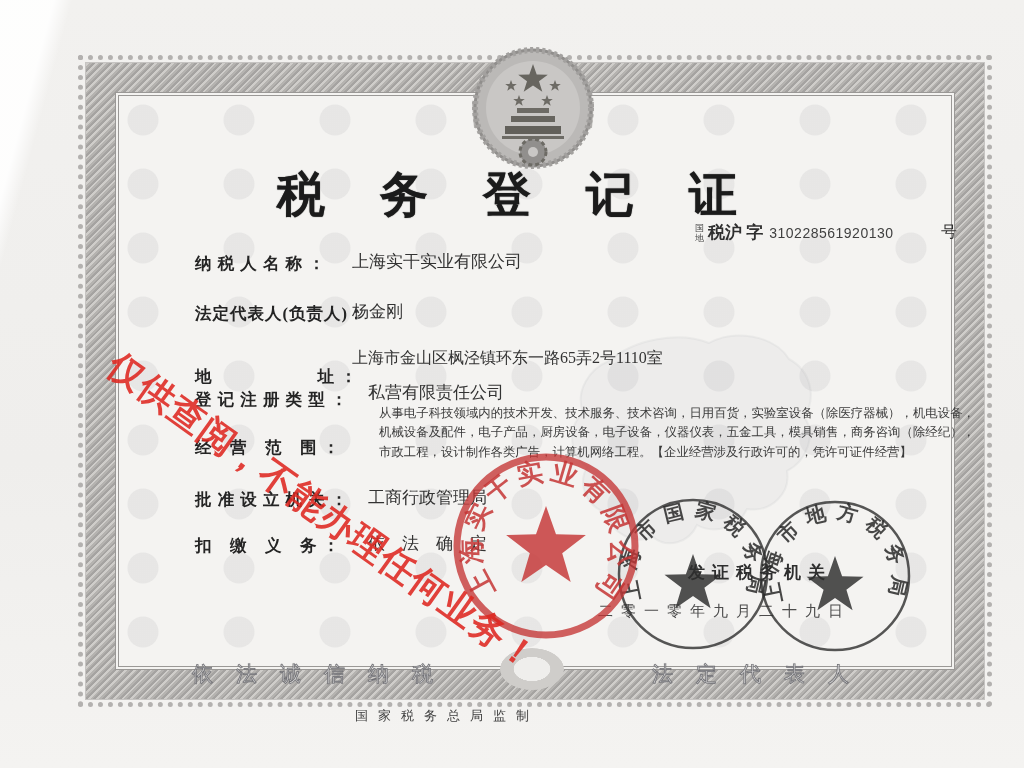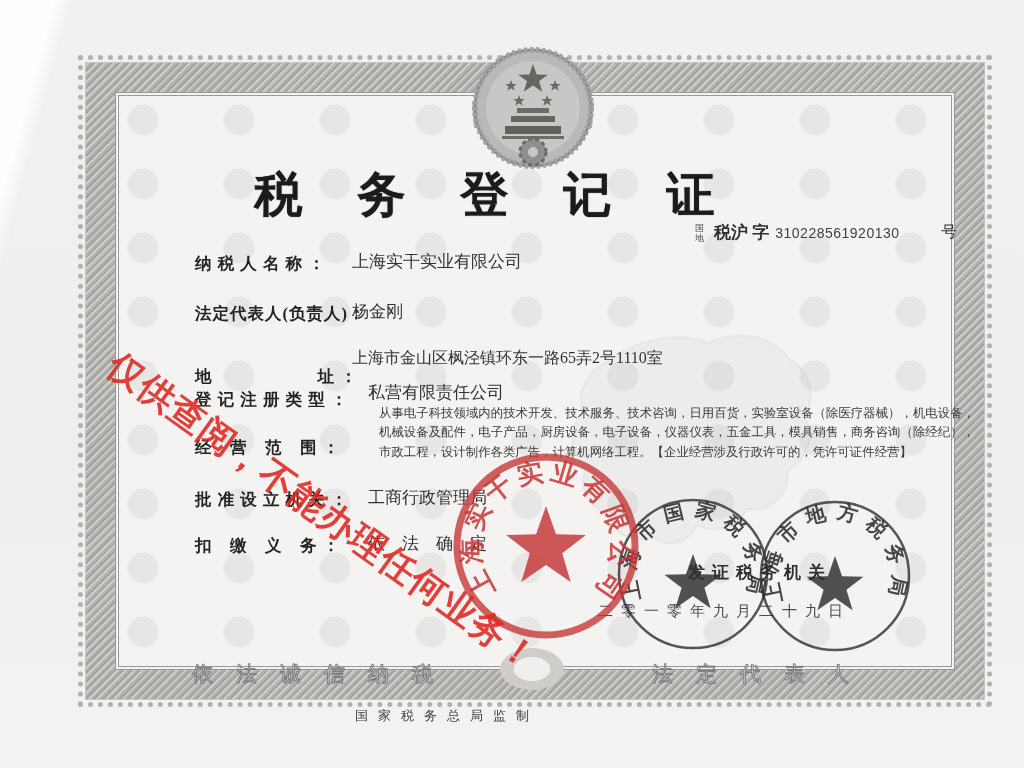--- a/index.html
+++ b/index.html
@@ -30,30 +30,30 @@
       radial-gradient(circle 16px at 24px 24px, rgba(120,120,130,.10) 0 15px, rgba(120,120,130,0) 16px),
       #f4f3f1;
     background-size:96px 64px, auto;
     border:4px double #9a9896;
   }
   .china-map{position:absolute;left:430px;top:225px;z-index:1;opacity:.5;}
   
   .title{
     position:absolute;left:232px;top:163px;width:560px;z-index:3;
     font-size:48px;font-weight:bold;color:#1b1b1b;
-    letter-spacing:55px;text-align:center;white-space:nowrap;
+    letter-spacing:55px;text-align:right;white-space:nowrap;
     text-shadow:0 0 1px #333;
   }
   
   .certno{
     position:absolute;left:695px;top:221px;width:262px;z-index:3;
     display:flex;align-items:center;color:#3a3a3a;
   }
   .certno .stack{display:flex;flex-direction:column;font-size:9px;line-height:10px;color:#4a4a4a;margin-right:4px;}
-  .certno .series{font-size:17px;font-weight:600;color:#2f2f2f;margin-right:6px;white-space:nowrap;margin-left:6px;}
+  .certno .series{font-size:17px;font-weight:600;color:#2f2f2f;margin-right:6px;white-space:nowrap;}
   .certno .number{font-size:14px;font-family:"Liberation Sans",sans-serif;color:#3f3f3f;letter-spacing:.5px;}
   .certno .suffix{font-size:16px;margin-left:auto;color:#2f2f2f;}
   
   .flabel{
     position:absolute;left:195px;z-index:3;font-size:16.5px;font-weight:600;
     color:#242424;white-space:nowrap;letter-spacing:1px;
   }
   .fvalue{
     position:absolute;z-index:3;font-size:17px;color:#333;white-space:nowrap;
   }

